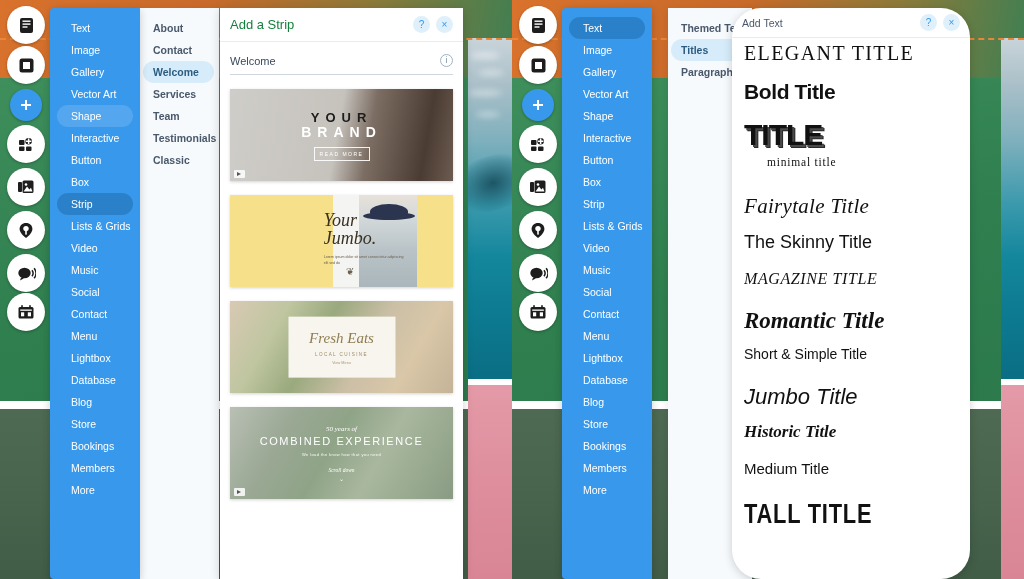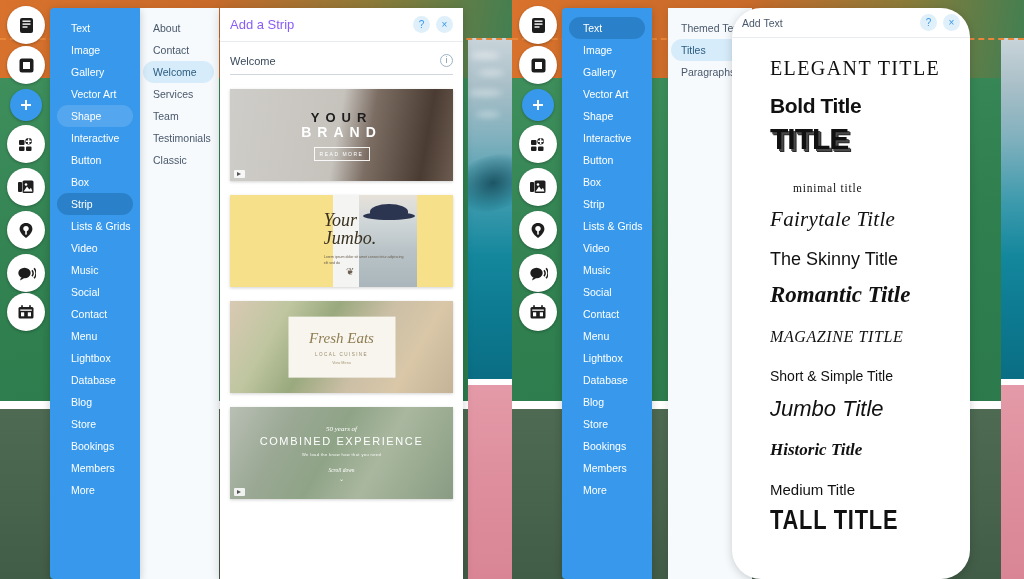--- a/index.html
+++ b/index.html
@@ -115,35 +115,36 @@
   
   .subpanel {
     position: absolute; top: 8px; width: 79px; height: 571px;
     background: #f6fafd; z-index: 44; box-shadow: 0 2px 8px rgba(0,0,0,.10);
   }
   .subpanel ul { list-style: none; padding: 9px 0 0 0; }
   .subpanel li {
     color: #4a586b; font-size: 10.5px; line-height: 14px;
     padding: 4px 0 4px 10px; margin: 0 5px 0 3px; border-radius: 11px;
     white-space: nowrap;
+    font-weight: bold;
   }
   .subpanel li.selected { background: #d7ecfa; color: #2b5c80; }
 
   
   .panel {
     position: absolute; top: 8px; height: 571px;
     background: #ffffff; z-index: 46;
     box-shadow: 0 2px 10px rgba(0,0,0,.18);
     overflow: hidden;
   }
   .panel-head {
     height: 34px; border-bottom: 1px solid #e8ecef;
     display: flex; align-items: center; padding: 0 10px;
   }
-  .panel-title { font-size: 13px; color: #8b5cf6; flex: 1; }
+  .panel-title { font-size: 13px; color: #15803d; flex: 1; }
   .panel-title.small { font-size: 10.5px; color: #4a586b; }
   .round-btn {
     width: 17px; height: 17px; border-radius: 50%;
     background: #dff0fb; color: #3899ec;
     font-size: 10px; line-height: 17px; text-align: center;
     margin-left: 6px; font-family: "Liberation Sans", sans-serif;
   }
 
   
   .strip-body { padding: 12px 10px 0 10px; }
@@ -237,22 +238,22 @@
   .t4 .txt { text-align: center; z-index: 2; color: #ffffff; }
   .t4 .yrs { font-family:"Liberation Serif",serif; font-style: italic; font-size: 7px; }
   .t4 .main { font-size: 11px; letter-spacing: 1.6px; margin-top: 2px; }
   .t4 .tag { font-size: 4px; letter-spacing: .4px; margin-top: 5px; opacity:.95; }
   .t4 .cta { font-family:"Liberation Serif",serif; font-style: italic; font-size: 5.5px; margin-top: 10px; }
   .t4 .arrow { font-size: 6px; margin-top: 2px; }
 
   
   .text-body { padding: 4px 12px 0 12px; }
   .text-row {
-    height: 38px; display: flex; align-items: flex-end; color: #111;
-    white-space: nowrap; overflow: hidden; margin-left: 26px;
+    height: 38px; display: flex; align-items: flex-start; color: #111;
+    white-space: nowrap; overflow: hidden;
   }
   .f-elegant  { font-family:"Liberation Serif", serif; font-size: 20px; letter-spacing: 1.4px; font-weight: 300; }
   .f-bold     { font-family:"Liberation Sans", sans-serif; font-size: 21px; font-weight: bold; letter-spacing: -.4px; }
   .f-title3d  {
     font-family:"Liberation Sans", sans-serif; font-size: 30px; font-weight: bold;
     letter-spacing: -1px; text-shadow: 2px 2px 0 #4a4a4a, 3px 3px 0 #2a2a2a;
   }
   .f-minimal  { font-family:"Liberation Serif", serif; font-size: 11.5px; letter-spacing: .8px; padding-left: 23px; }
   .f-fairy    { font-family:"Liberation Serif", serif; font-style: italic; font-size: 21px; font-weight: 400; letter-spacing: .3px; }
   .f-skinny   { font-family:"Liberation Sans", sans-serif; font-size: 18px; font-weight: 300; }
@@ -581,26 +582,26 @@
           <div class="text-row">
             <span class="f-minimal">minimal title</span>
           </div>
           <div class="text-row">
             <span class="f-fairy">Fairytale Title</span>
           </div>
           <div class="text-row">
             <span class="f-skinny">The Skinny Title</span>
           </div>
           <div class="text-row">
+            <span class="f-magazine">MAGAZINE TITLE</span>
+          </div>
+          <div class="text-row">
             <span class="f-romantic">Romantic Title</span>
           </div>
           <div class="text-row">
-            <span class="f-magazine">MAGAZINE TITLE</span>
-          </div>
-          <div class="text-row">
             <span class="f-short">Short &amp; Simple Title</span>
           </div>
           <div class="text-row">
             <span class="f-jumbo">Jumbo Title</span>
           </div>
           <div class="text-row">
             <span class="f-historic">Historic Title</span>
           </div>
           <div class="text-row">
             <span class="f-medium">Medium Title</span>

